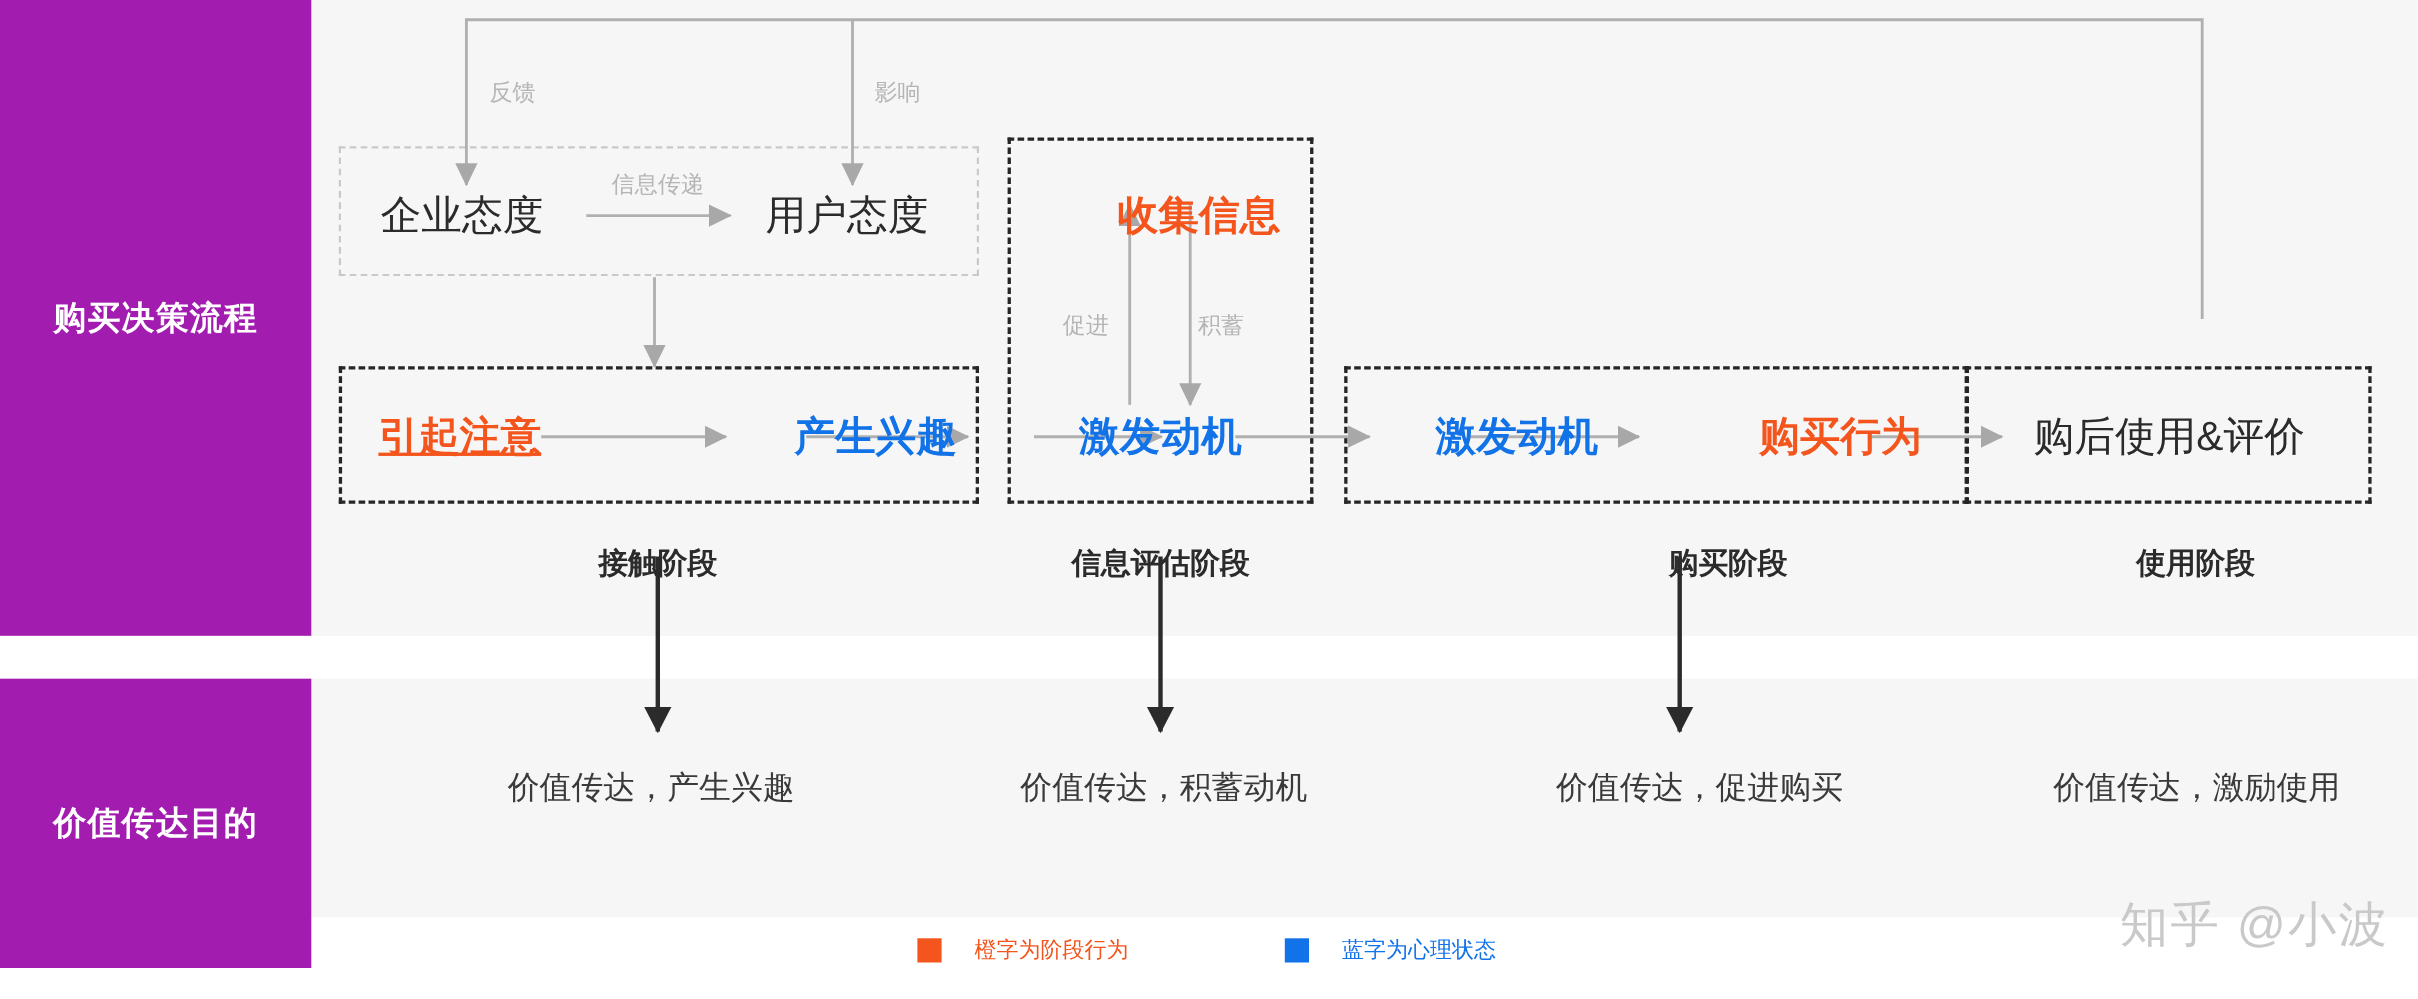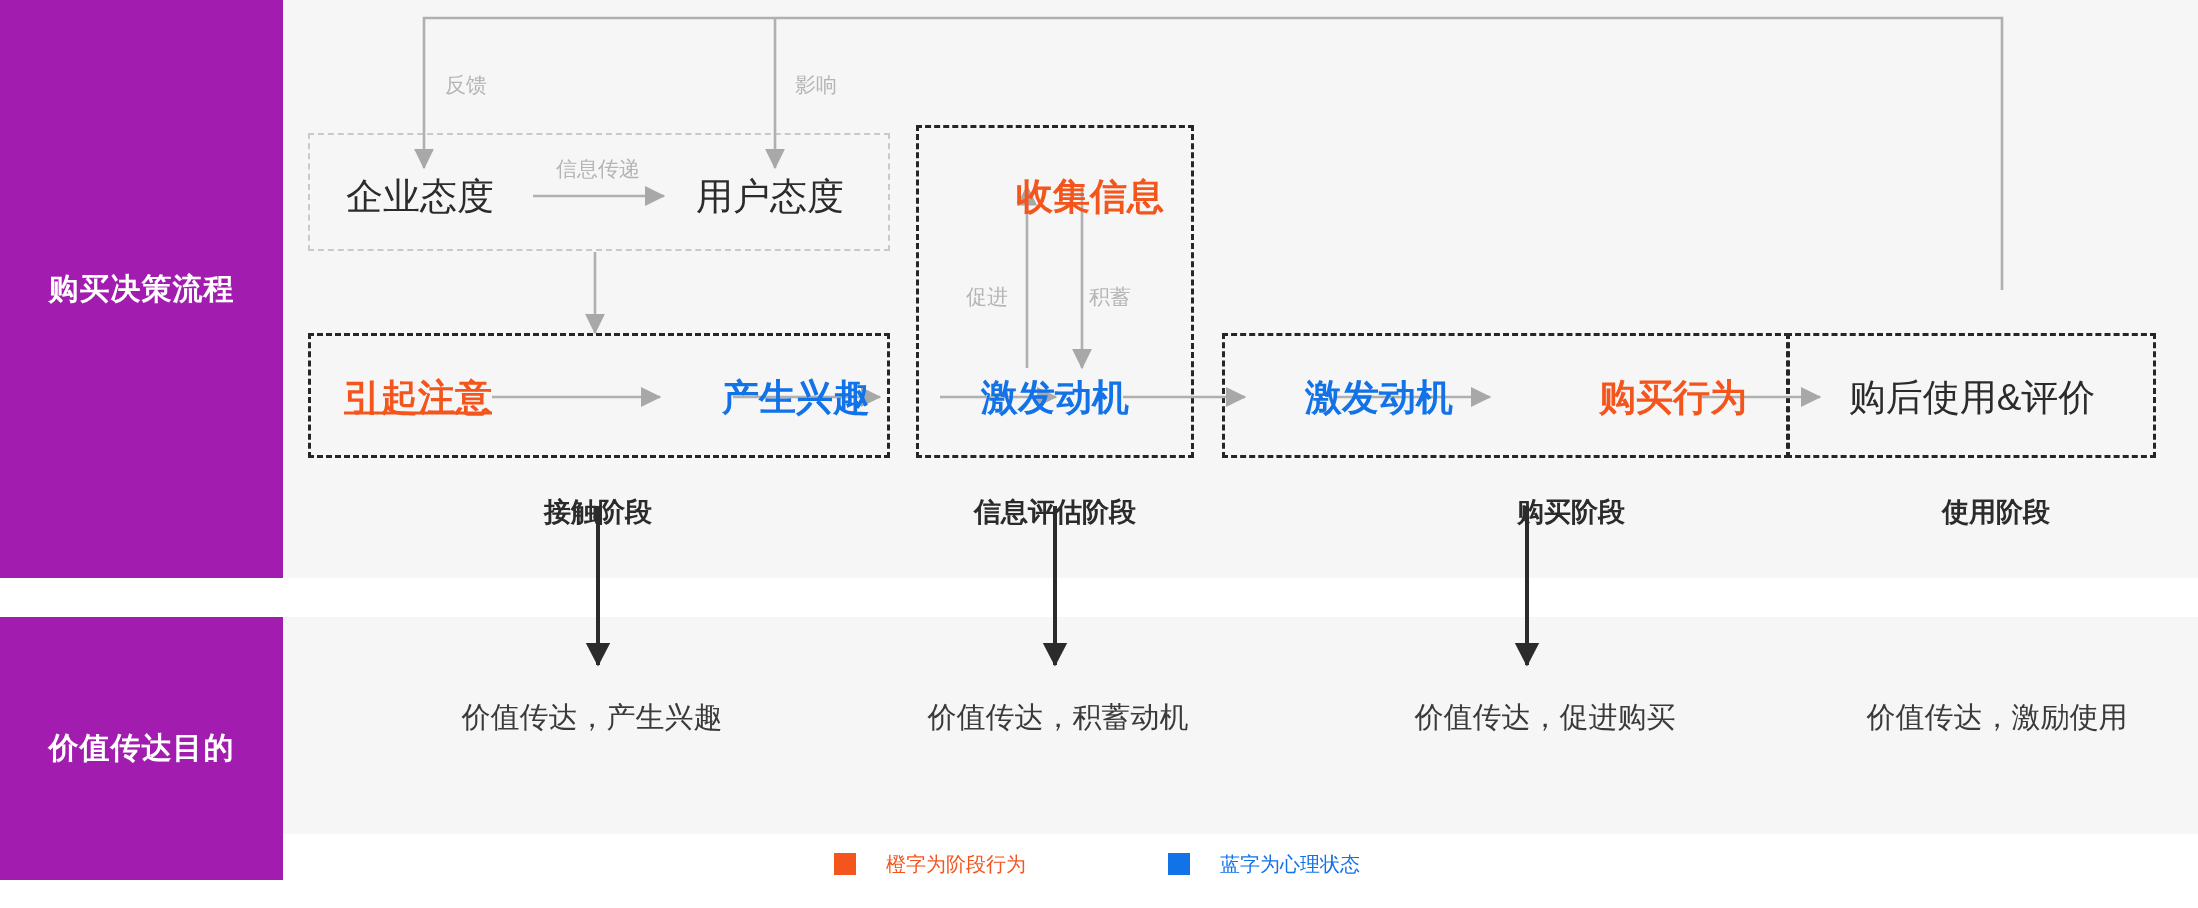--- a/index.html
+++ b/index.html
@@ -177,14 +177,15 @@
 
   <div class="legend-item" style="left:834px; top:864px;">
     <span class="legend-swatch" style="background:#f4551d;"></span>
     <span class="legend-text" style="color:#f4551d;">橙字为阶段行为</span>
   </div>
   <div class="legend-item" style="left:1168px; top:864px;text-align:right;">
     <span class="legend-swatch" style="background:#1272e8;"></span>
     <span class="legend-text" style="color:#1272e8;">蓝字为心理状态</span>
   </div>
 
+  <div class="watermark">知乎 @小波</div>
 
 </div>
 
 </body></html>

